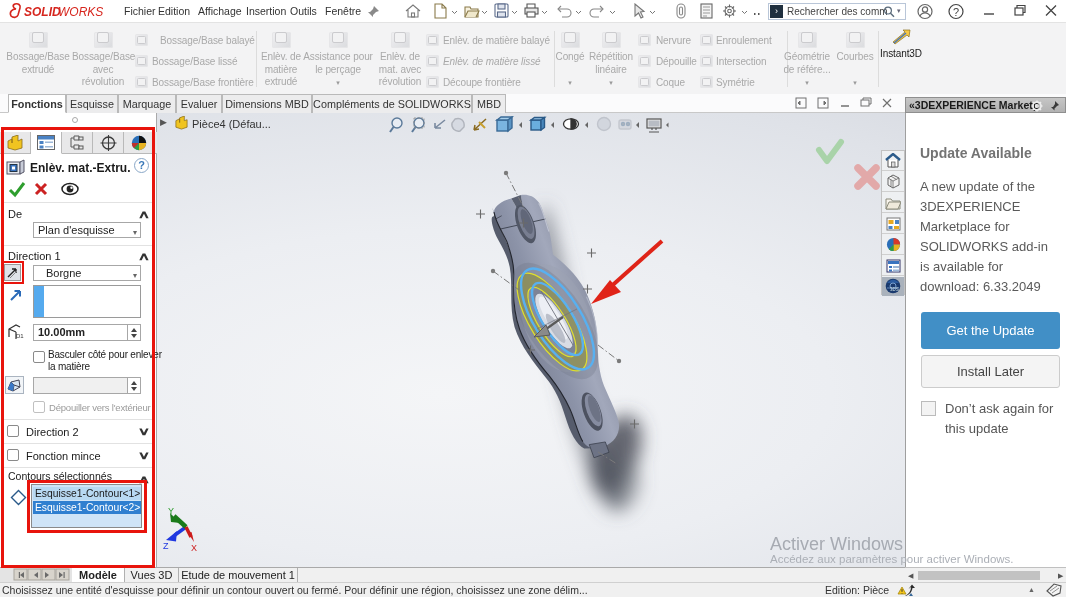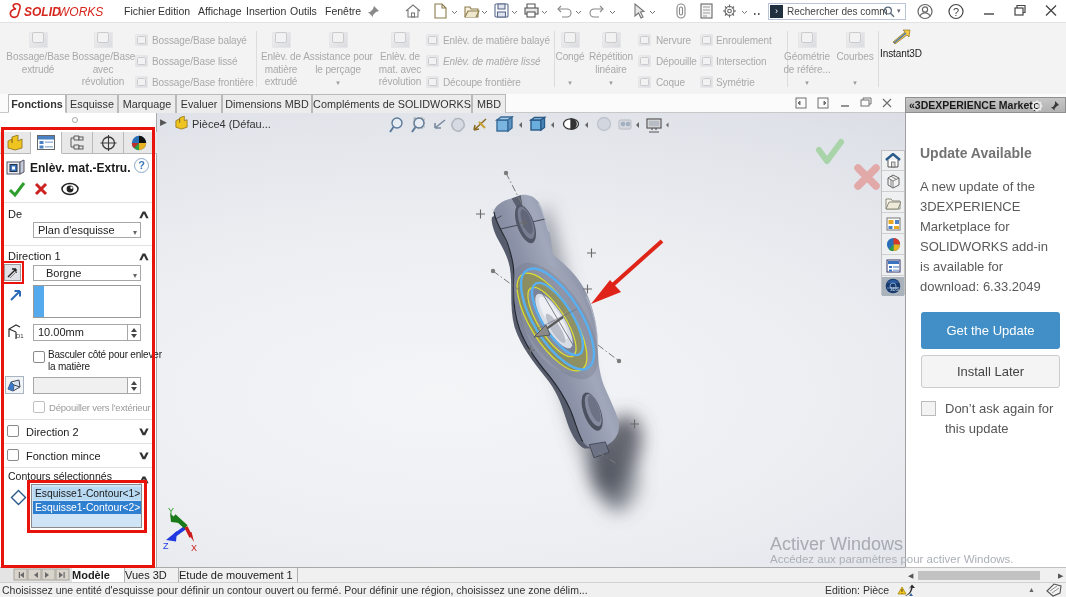--- a/index.html
+++ b/index.html
@@ -46,21 +46,21 @@
   .hsep { position:absolute; left:4px; width:148px; height:1px; background:#e2e2e2; }
 
   
   #taskstrip { left:881px; top:150px; width:24px; height:145px; background:#eef0f2; border:1px solid #c2c2c2; }
   .tsi { position:absolute; left:0; width:22px; height:20px; border-bottom:1px solid #cfcfcf; }
   #rpanelhdr { left:905px; top:97px; width:161px; height:16px; background:linear-gradient(#c6c6c6,#b2b2b2); border:1px solid #8f8f8f; color:#1a1a1a; font-weight:bold; font-size:10.5px; line-height:15px; }
   #rpanel { left:905px; top:113px; width:161px; height:454px; background:#fff; border-left:1px solid #9f9f9f; }
 
   
   #bottomtabs { left:0; top:567px; width:905px; height:15px; background:#f0f0f0; border-top:1px solid #a9a9a9;}
-  .btab { position:absolute; top:0; height:14px; line-height:14px; font-size:11px; color:#222; text-align:left; background:#f0f0f0; border-right:1px solid #b0b0b0; }
+  .btab { position:absolute; top:0; height:14px; line-height:14px; font-size:11px; color:#222; text-align:center; background:#f0f0f0; border-right:1px solid #b0b0b0; }
   #rscroll { left:905px; top:567px; width:161px; height:15px; background:#f0f0f0; border-top:1px solid #c0c0c0;}
   #statusbar { left:0; top:582px; width:1066px; height:16px; background:#f0f0f0; border-top:1px solid #d0d0d0; font-size:10.5px; color:#333; line-height:14px;}
 
   
   .redbox { position:absolute; border:3px solid #e8140c; pointer-events:none; z-index:50;}
 </style>
 </head>
 <body>
 
 <div id="titlebar" class="abs">
@@ -171,21 +171,21 @@
 
 <div id="ribbon" class="abs">
   <div class="rsep" style="left:256px"></div>
   <div class="rsep" style="left:554px"></div>
   <div class="rsep" style="left:787px"></div>
   <div class="rsep" style="left:878px"></div>
 
   <div class="rbig" style="left:4px;width:68px;"><span class="ricon"></span>Bossage/Base<br>extrudé</div>
   <div class="rbig" style="left:72px;width:62px;"><span class="ricon"></span>Bossage/Base<br>avec<br>révolution</div>
   <div class="rsicon" style="left:135px;top:11px;"></div>
-    <div class="rsmall" style="left:152px;top:11px;">Bossage/Base balayé</div>
+    <div class="rsmall" style="left:160px;top:11px;">Bossage/Base balayé</div>
   <div class="rsicon" style="left:135px;top:32px;"></div>
     <div class="rsmall" style="left:152px;top:32px;">Bossage/Base lissé</div>
   <div class="rsicon" style="left:135px;top:53px;"></div>
     <div class="rsmall" style="left:152px;top:53px;">Bossage/Base frontière</div>
 
   <div class="rbig" style="left:256px;width:50px;"><span class="ricon"></span>Enlèv. de<br>matière<br>extrudé</div>
   <div class="rbig" style="left:299px;width:78px;"><span class="ricon"></span>Assistance pour<br>le perçage<br><span class="dda">▾</span></div>
   <div class="rbig" style="left:372px;width:56px;"><span class="ricon"></span>Enlèv. de<br>mat. avec<br>révolution</div>
   <div class="rsicon" style="left:426px;top:11px;"></div>
     <div class="rsmall" style="left:443px;top:11px;">Enlèv. de matière balayé</div>
@@ -501,21 +501,21 @@
       <path d="M2 13 L11 4 M11 4 h-5.5 M11 4 v5.5" stroke="#2a6ab8" stroke-width="2" fill="none"></path>
     </svg>
   <div class="abs" style="left:33px;top:172px;width:108px;height:33px;border:1px solid #9a9a9a;background:#fff;">
     <div class="abs" style="left:0;top:0;width:10px;height:31px;background:#55aaee;"></div>
   </div>
   <svg class="abs" style="left:7px;top:210px" width="18" height="17" viewBox="0 0 18 17">
       <path d="M2 14 L2 6 L9 2 L13 4" fill="none" stroke="#333" stroke-width="1.2"></path>
       <path d="M2 6 L9 9 M9 9 L9 16" fill="none" stroke="#333" stroke-width="1.2"></path>
       <text x="9" y="15" font-size="6" fill="#333">D1</text>
     </svg>
-  <div class="dd" style="left:33px;top:211px;width:108px;height:17px;">10.00mm
+  <div class="dd" style="left:33px;top:211px;width:108px;height:17px;font-weight:bold;">10.00mm
     <div class="spin" style="right:0;top:0;height:15px;">
         <i class="u"></i>
         <i class="d"></i>
       </div>
   </div>
   <div class="cb" style="left:33px;top:238px;"></div>
   <div class="abs" style="left:48px;top:236px;width:112px;line-height:12px;font-size:10px;letter-spacing:-0.2px;white-space:nowrap;">Basculer côté pour enlever<br>la matière</div>
   <div class="abs" style="left:5px;top:263px;width:19px;height:18px;border:1px solid #aab4c0;background:#f2f5f8;">
     <svg width="17" height="16" viewBox="0 0 17 16">
         <path d="M2 12 L5 5 L13 3 L14 10 L7 14 Z" fill="#d8e4f0" stroke="#445"></path>

